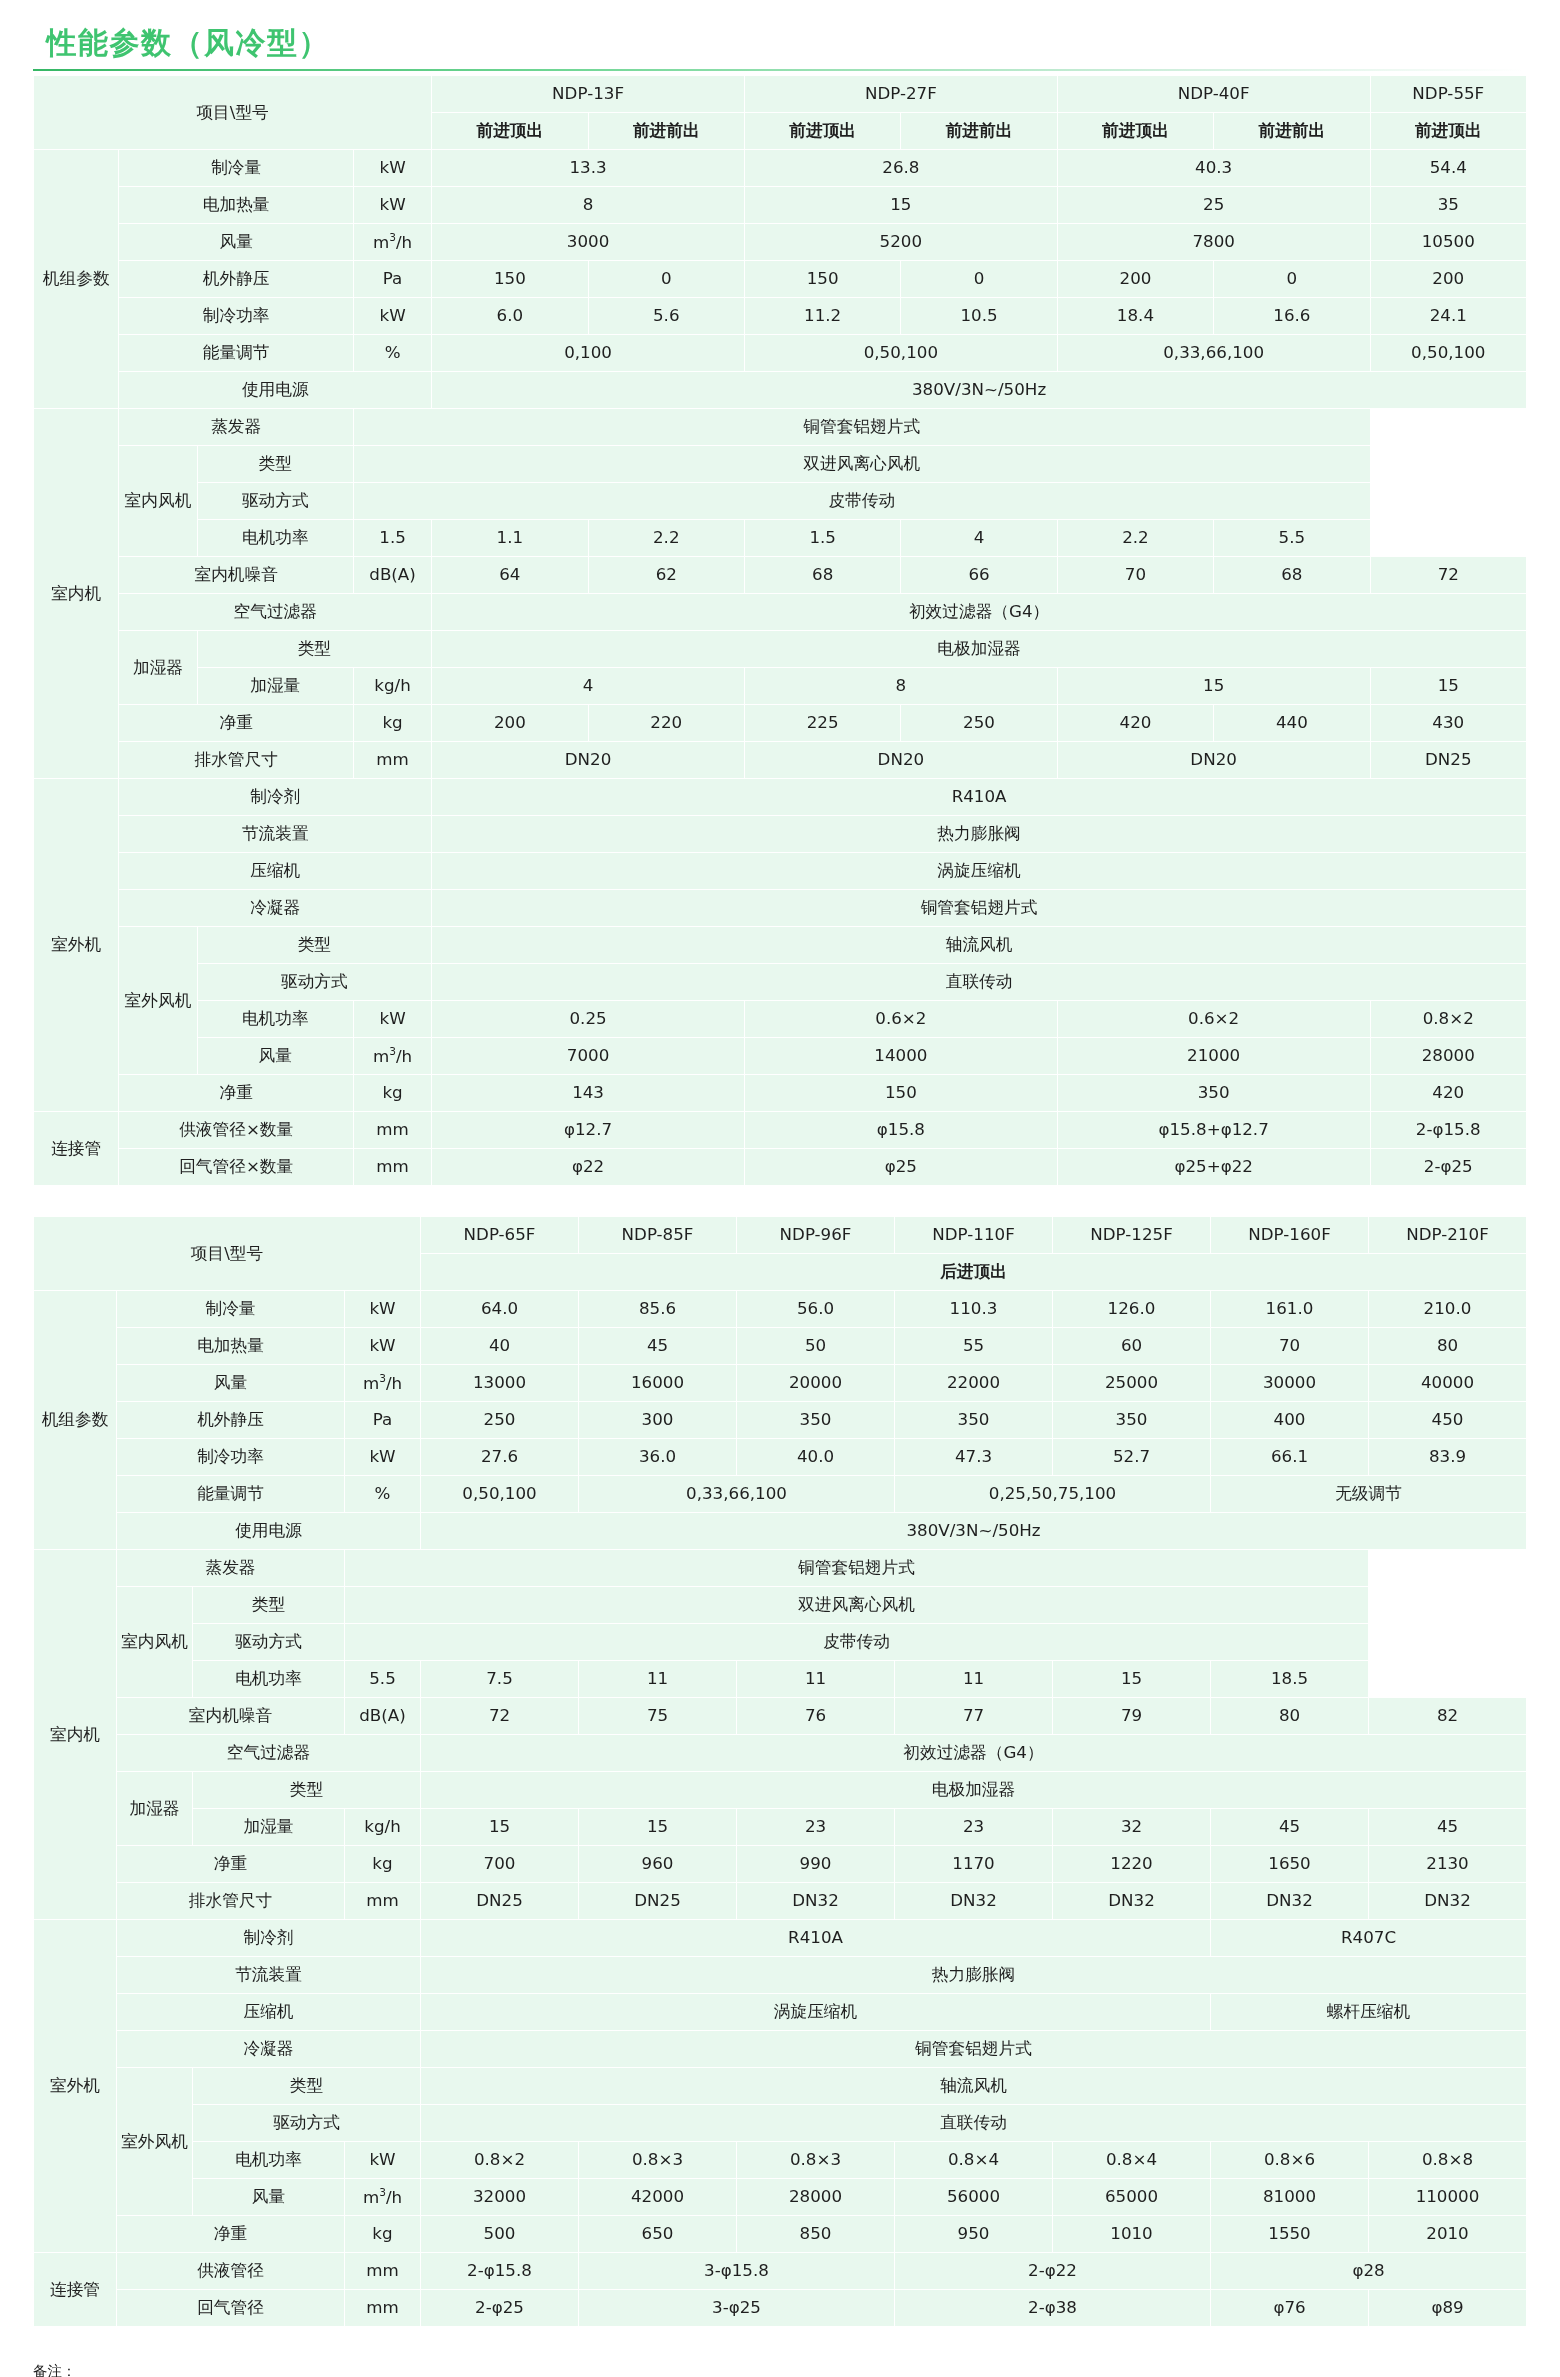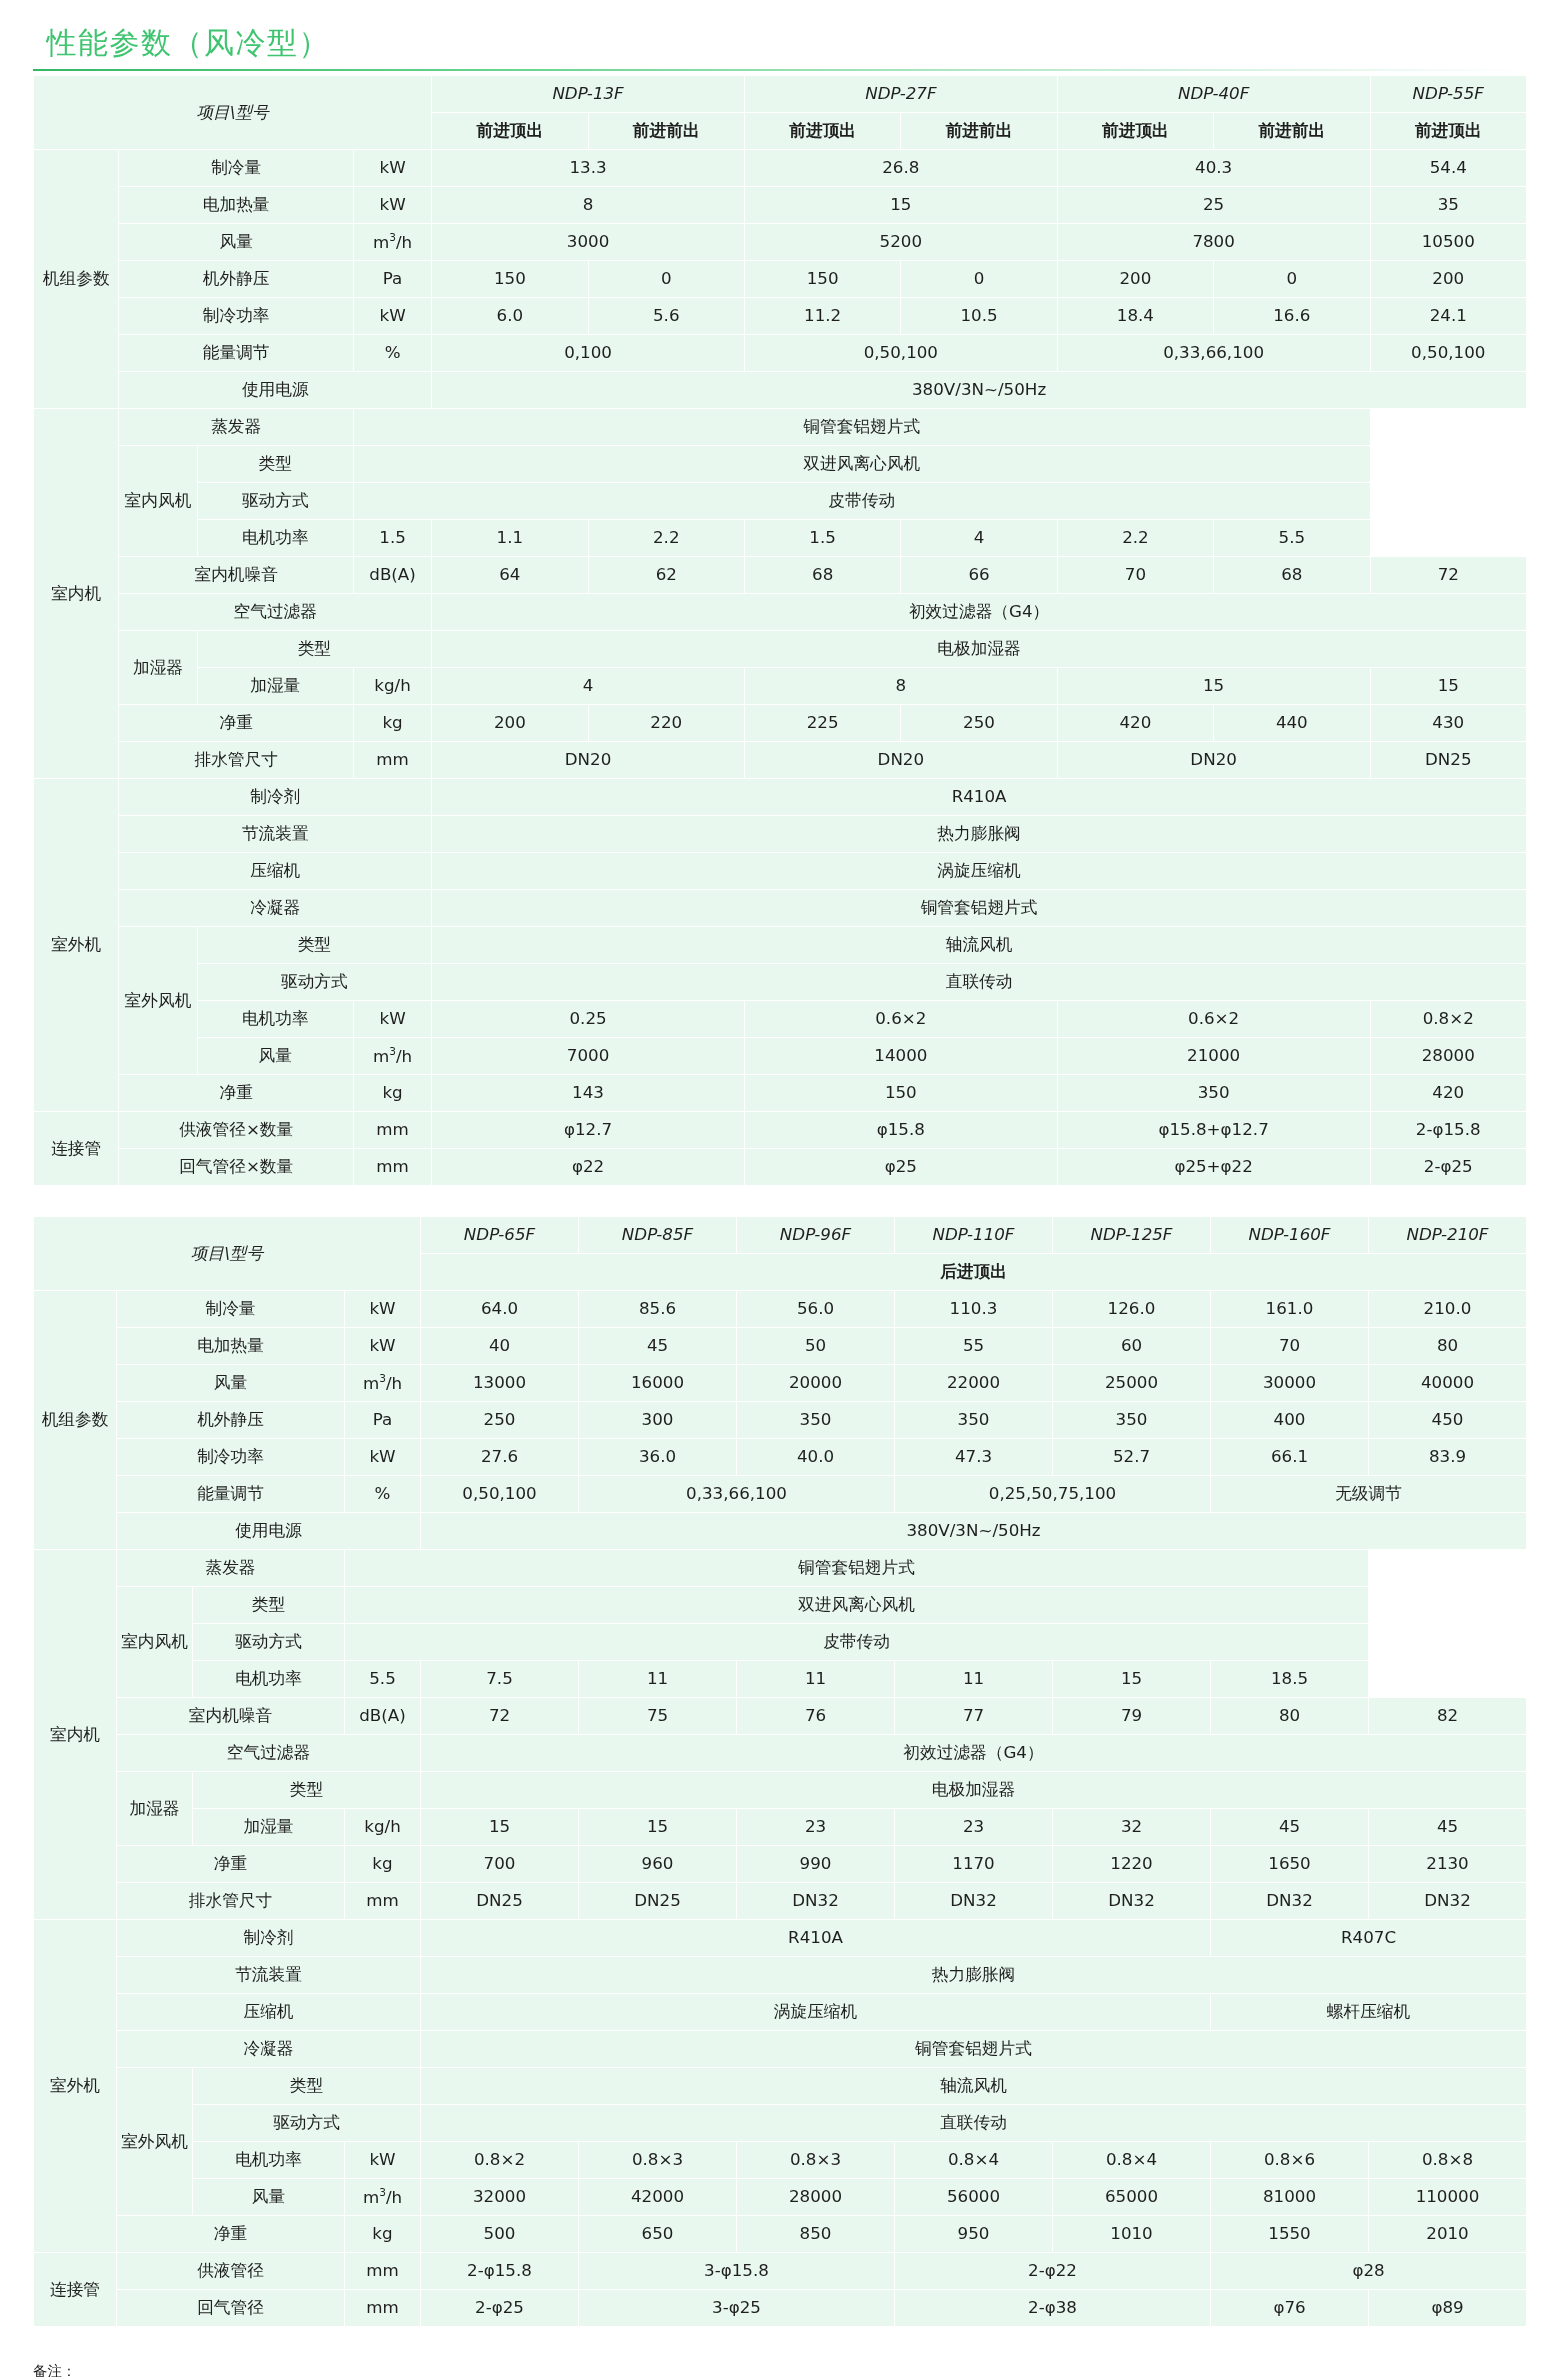--- a/index.html
+++ b/index.html
@@ -18,21 +18,21 @@
     box-sizing: border-box;
     padding: 16.7px 33px 7.6px 33px;
   }
   
   .page-header {
     position: relative;
     height: 58px;
   }
   .header-title {
     font-size: 30px;
-    font-weight: normal;
+    font-weight: bold;
     color: #3fc470;
     letter-spacing: 1.5px;
     position: absolute;
     left: 13.6px;
     top: 6px;
     white-space: nowrap;
   }
   .header-rule {
     position: absolute;
     left: 0;
@@ -71,21 +71,20 @@
   td.lab {
     background: #cdf2dc;
   }
   td.unit {
     background: #cdf2dc;
     font-size: 16px;
   }
   td.hdr {
     background: #a6e9c0;
     font-size: 18px;
-    font-style: italic;
   }
   td.hdr2 {
     background: #cdf2dc;
     font-size: 16.7px;
     font-weight: bold;
   }
   td.val {
     background: #e8f8ee;
   }
   sup.u {

